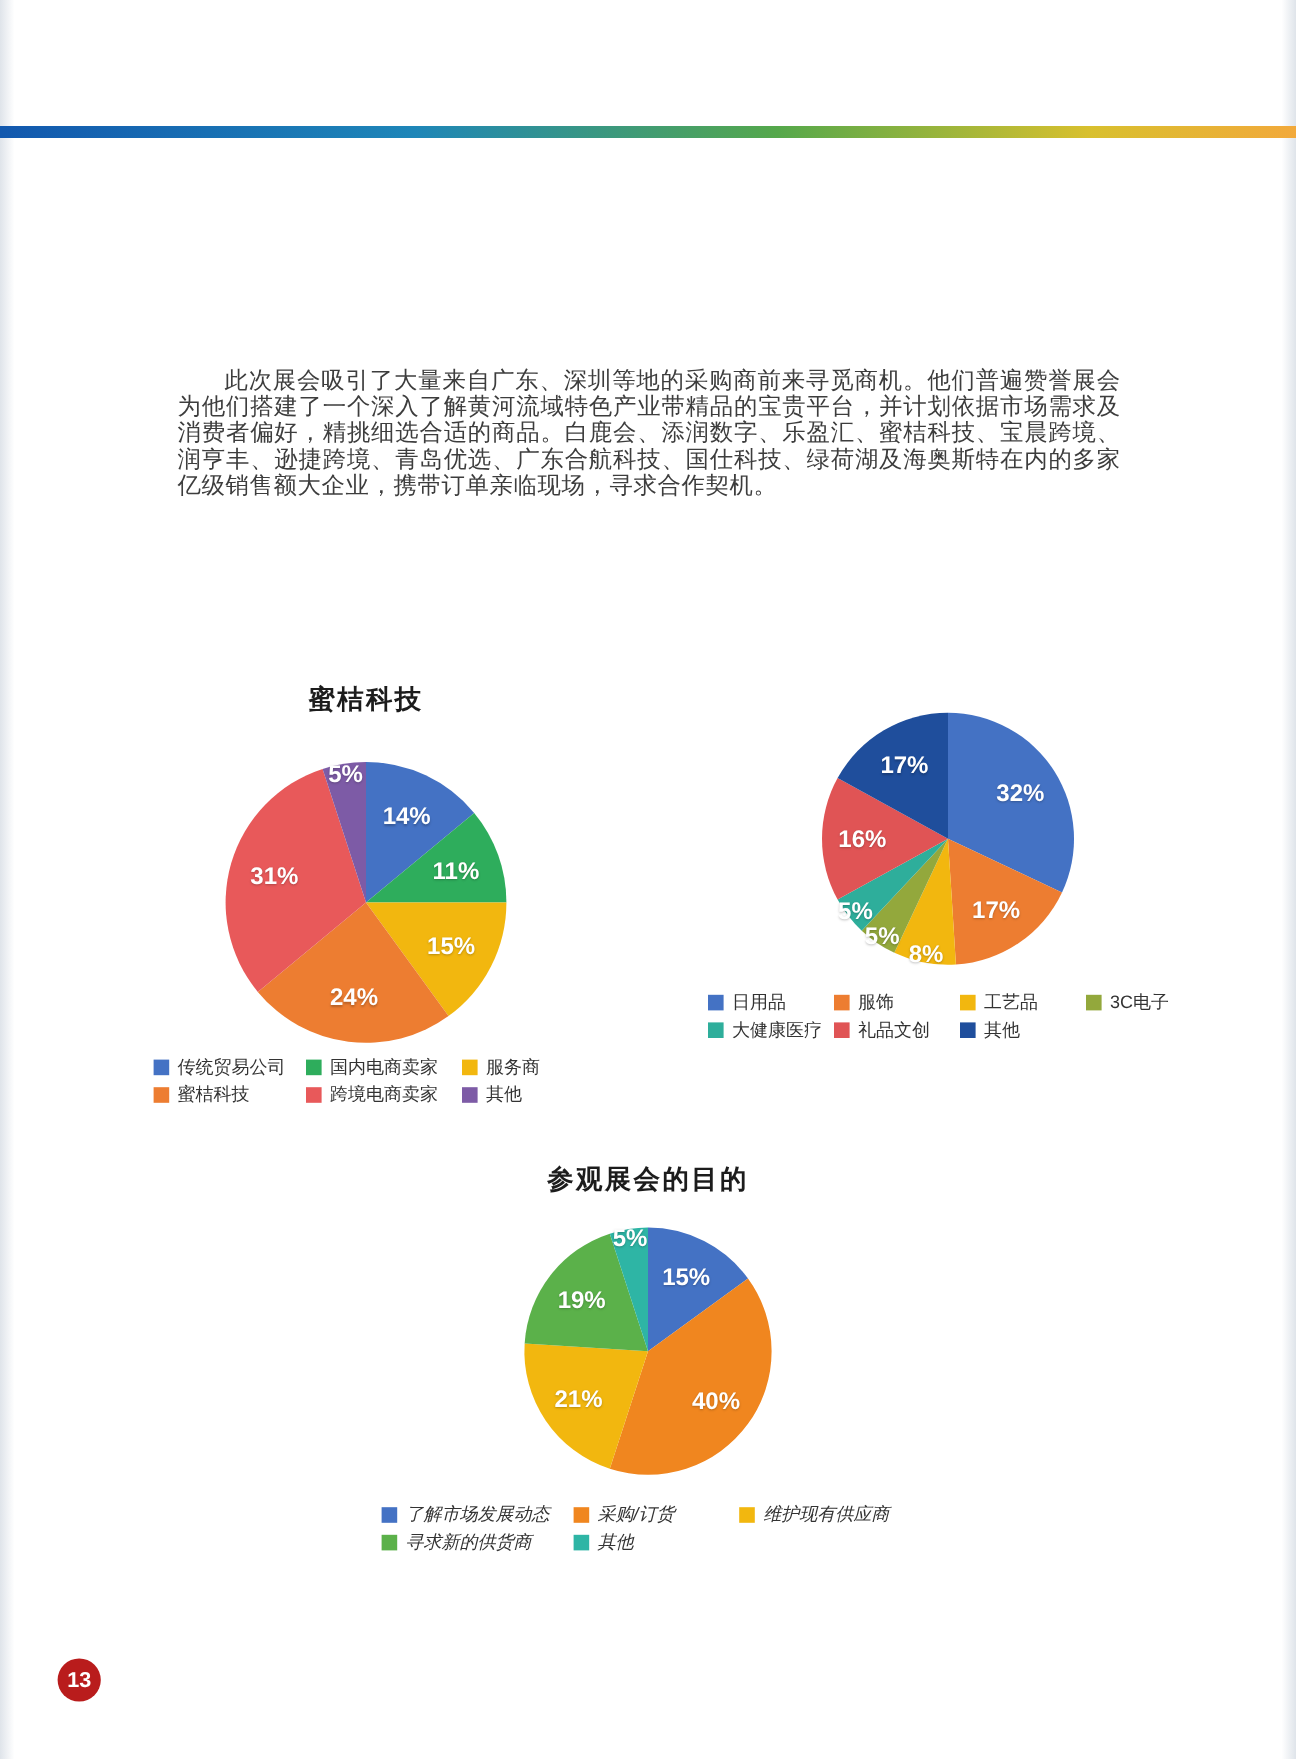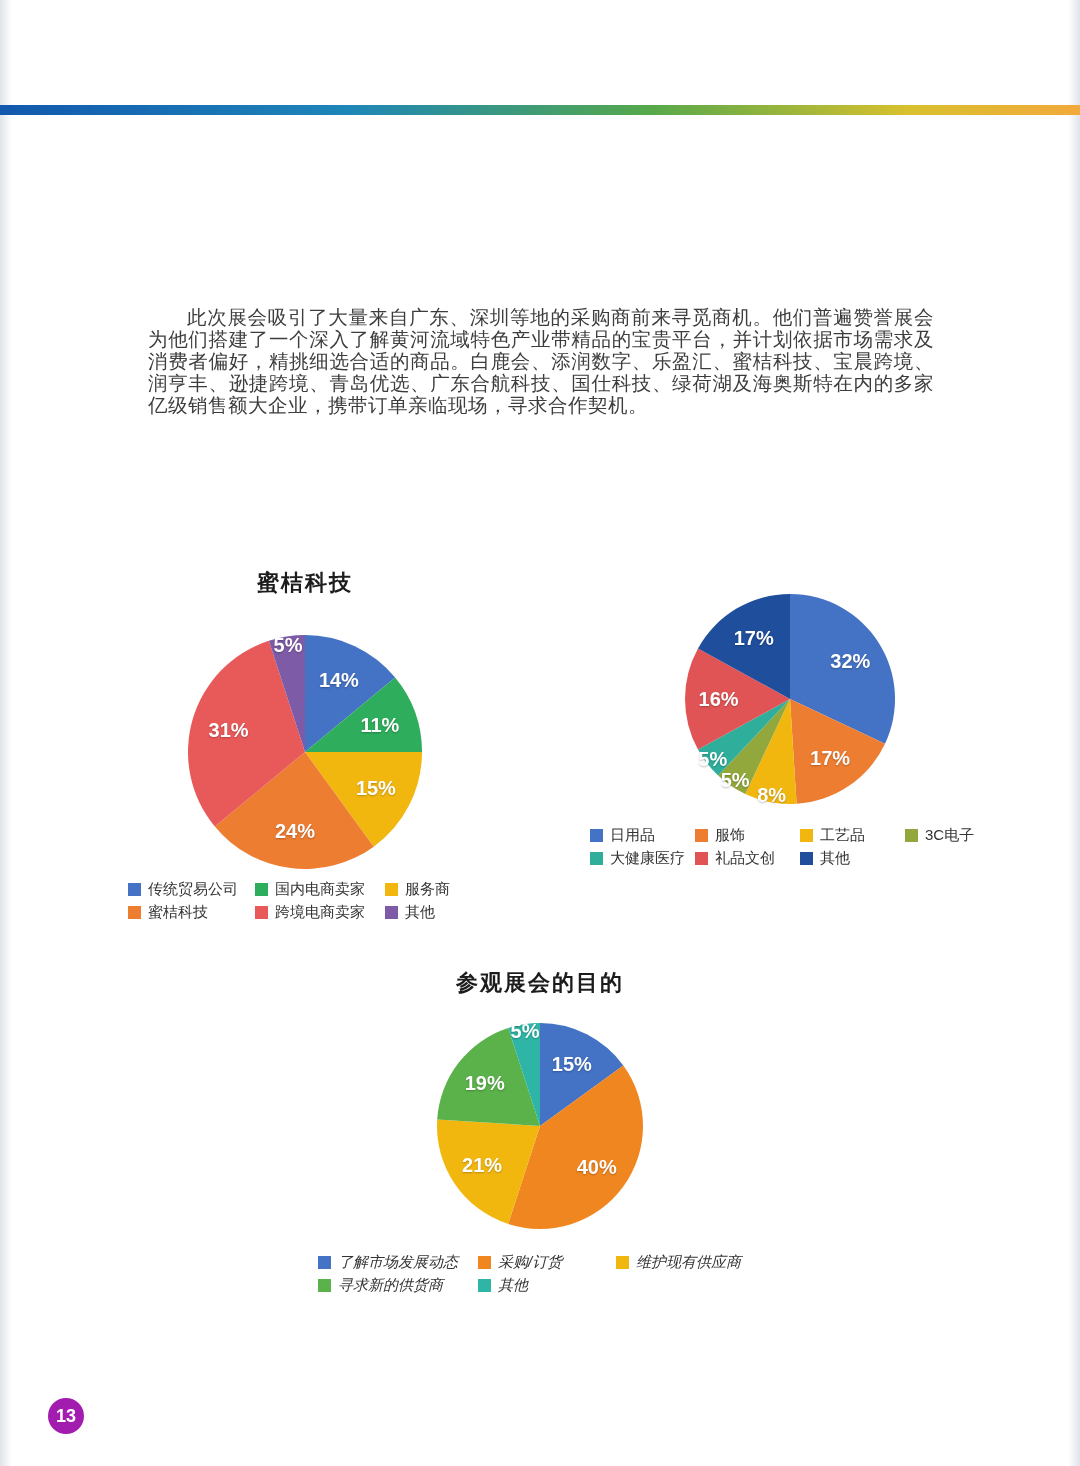--- a/index.html
+++ b/index.html
@@ -72,23 +72,23 @@
   }
   .legend-1 { grid-template-columns:127px 130px auto; padding-left:43px; margin-top:3px; }
   .legend-2 { grid-template-columns:105px 105px 105px auto; padding-left:22px; margin-top:14px; }
   .legend-3 { grid-template-columns:160px 138px auto; padding-left:18px; margin-top:16px;font-style:italic; }
   .legend-item { display:flex; align-items:center; gap:7px; white-space:nowrap; }
   .swatch { width:13px; height:13px; flex:0 0 13px; }
 
   
   .page-badge {
     position:absolute; left:48px; top:1382px; width:36px; height:36px;
-    border-radius:50%; background:#a21caf; color:#fff;
+    border-radius:50%; background:#b91c1c; color:#fff;
     font-size:18px; font-weight:bold;
-    display:flex; align-items:center; justify-content:center;margin-top:16px;
+    display:flex; align-items:center; justify-content:center;
   }
 </style>
 </head>
 <body>
 
 <div class="page">
   <div class="edge-left"></div>
   <div class="edge-right"></div>
 
   <div class="gradient-bar"></div>

